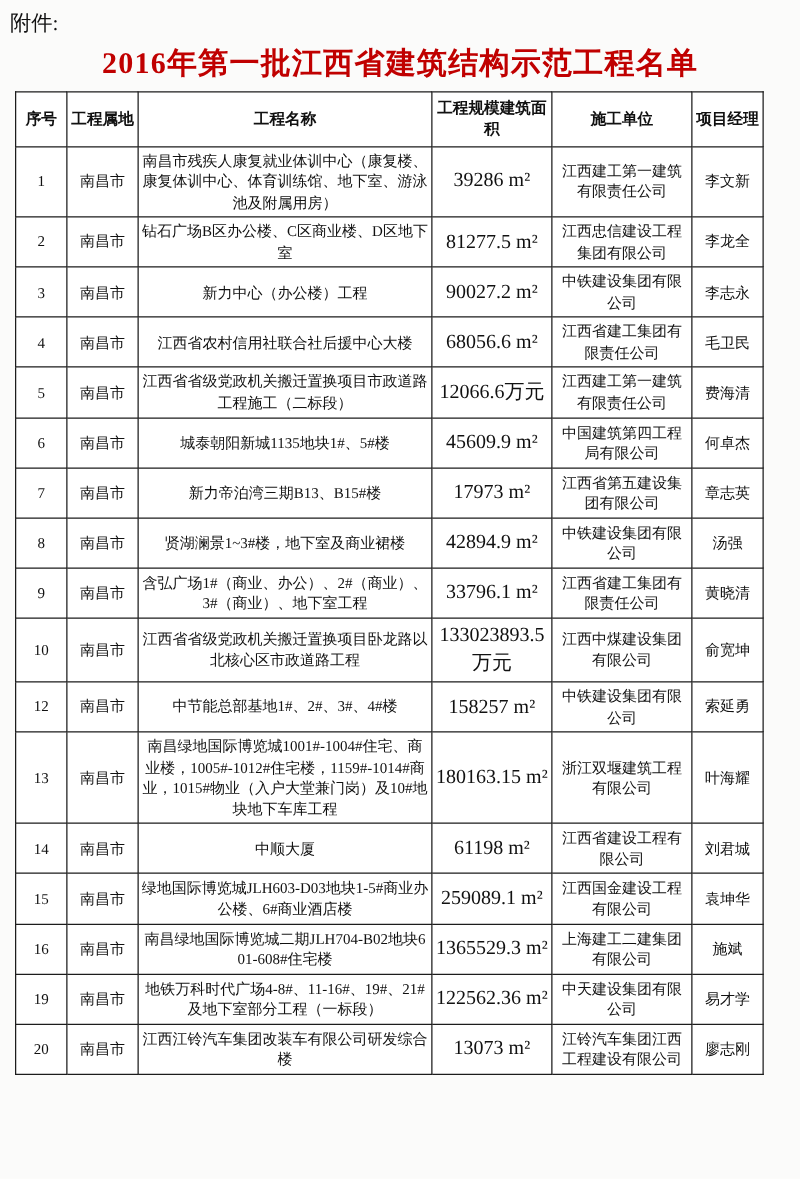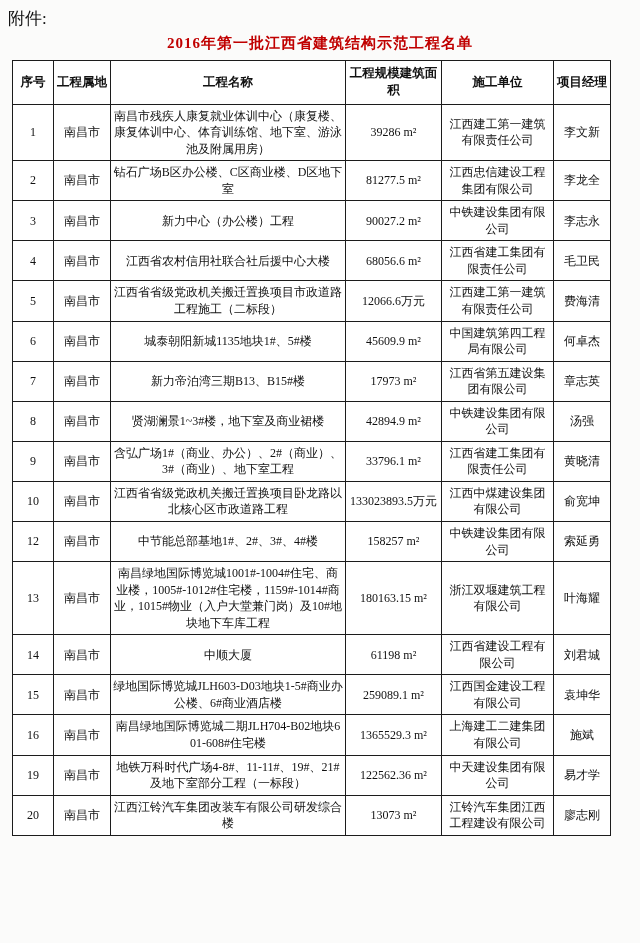--- a/index.html
+++ b/index.html
@@ -15,21 +15,21 @@
     width: 640px;
     min-height: 943px;
     padding-top: 5px;
   }
   .attachment {
     font-size: 17px;
     margin: 2px 0 2px 8px;
   }
   .title {
     text-align: center;
-    font-size: 15px;
+    font-size: 24px;
     font-weight: bold;
     letter-spacing: 1px;
     margin: 4px 0 7px 0;
   }
   .table-wrap {
     position: relative;
     width: 640px;
   }
   table.projects {
     border-collapse: collapse;
@@ -45,21 +45,21 @@
     padding: 3px 2px;
     font-size: 12px;
     line-height: 1.38;
     word-break: break-all;
   }
   th {
     font-weight: bold;
     font-size: 12.5px;
     padding: 4px 2px;
   }
-  td.col-area { font-size: 12px; font-family: "Liberation Serif", "DejaVu Serif", serif; }
+  td.col-area { font-size: 16px; font-family: "Liberation Serif", "DejaVu Serif", serif; }
 </style>
 </head>
 <body>
 
 <div class="page">
   <div class="attachment">附件:</div>
   <h1 class="title" style="color: rgb(192, 0, 0);">2016年第一批江西省建筑结构示范工程名单</h1>
 
   <div class="table-wrap">
     <table class="projects">
@@ -198,21 +198,21 @@
     <td class="col-no">16</td>
     <td class="col-loc">南昌市</td>
     <td class="col-name">南昌绿地国际博览城二期JLH704-B02地块601-608#住宅楼</td>
     <td class="col-area">1365529.3 m²</td>
     <td class="col-unit">上海建工二建集团有限公司</td>
     <td class="col-mgr">施斌</td>
   </tr>
           <tr>
     <td class="col-no">19</td>
     <td class="col-loc">南昌市</td>
-    <td class="col-name">地铁万科时代广场4-8#、11-11#、19#、21#及地下室部分工程（一标段）</td>
+    <td class="col-name">地铁万科时代广场4-8#、11-16#、19#、21#及地下室部分工程（一标段）</td>
     <td class="col-area">122562.36 m²</td>
     <td class="col-unit">中天建设集团有限公司</td>
     <td class="col-mgr">易才学</td>
   </tr>
           <tr>
     <td class="col-no">20</td>
     <td class="col-loc">南昌市</td>
     <td class="col-name">江西江铃汽车集团改装车有限公司研发综合楼</td>
     <td class="col-area">13073 m²</td>
     <td class="col-unit">江铃汽车集团江西工程建设有限公司</td>

